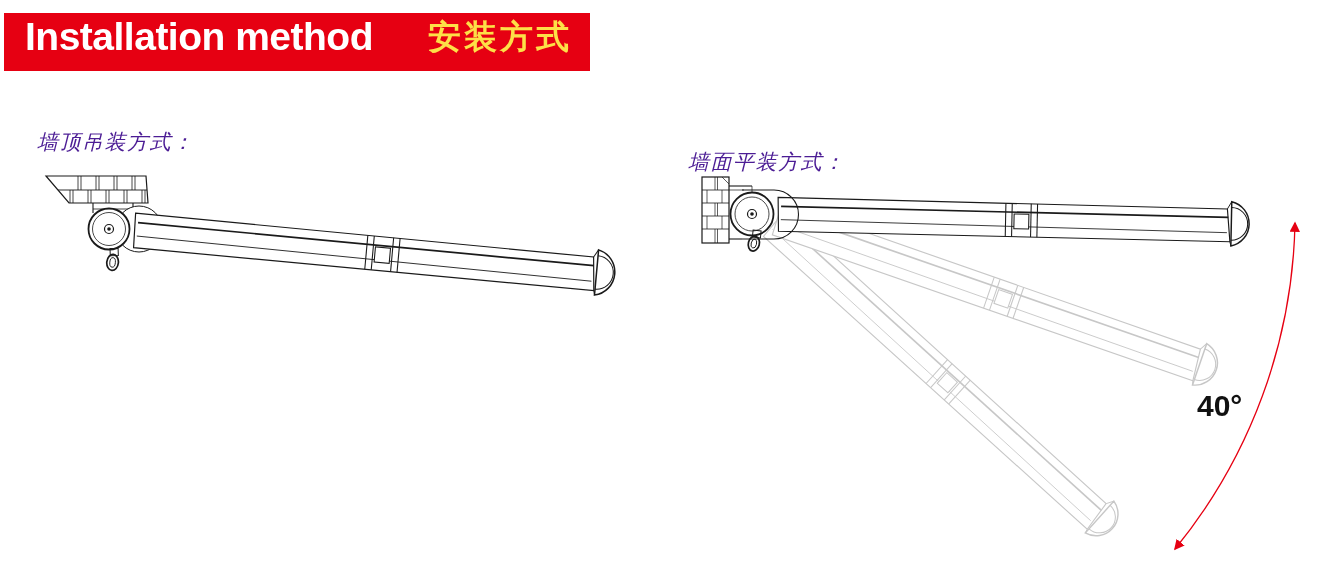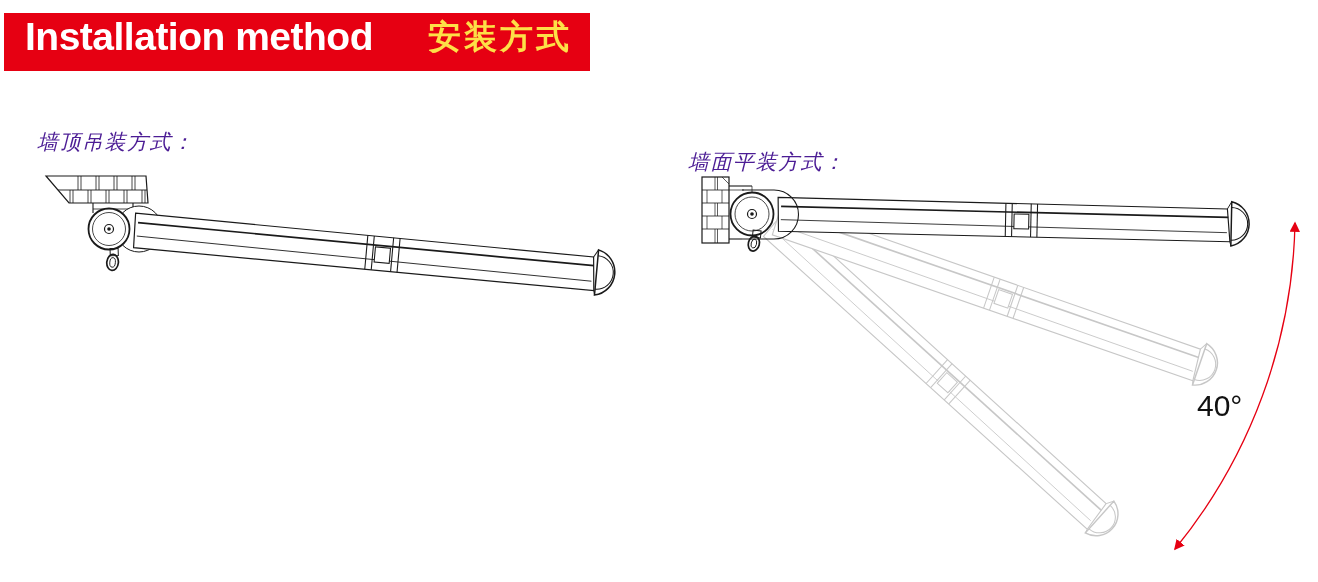--- a/index.html
+++ b/index.html
@@ -22,21 +22,21 @@
     white-space:nowrap;line-height:1;margin-left:auto;
   }
   .section-label{
     position:absolute;color:#4c1d95;font-size:21px;letter-spacing:1.5px;
     white-space:nowrap;line-height:1.1;font-style:italic;
   }
   .label-ceiling{left:37px;top:130px;}
   .label-wall{left:688px;top:150px;}
   .angle-label{
     position:absolute;left:1197px;top:391px;color:#111;
-    font-size:30px;line-height:1;letter-spacing:0;
+    font-size:30px;line-height:1;letter-spacing:0;font-weight:bold;
   }
   svg.diagram-canvas{position:absolute;left:0;top:0;}
 </style>
 </head>
 <body>
 
 <div class="banner">
   <span class="banner-en">Installation method</span>
   <span class="banner-zh">安装方式</span>
 </div>

